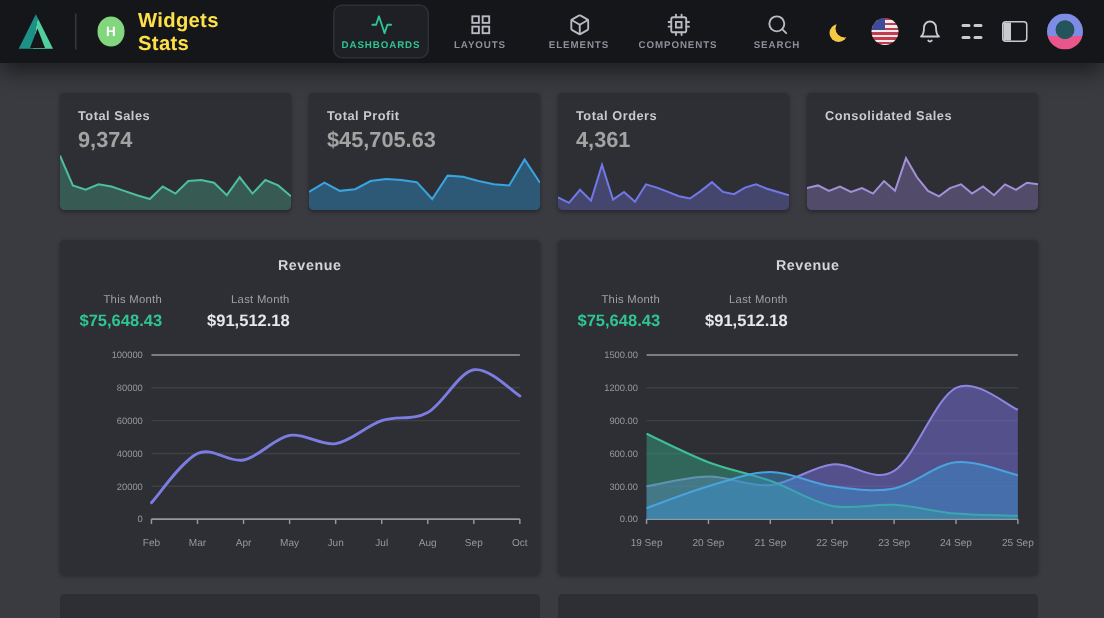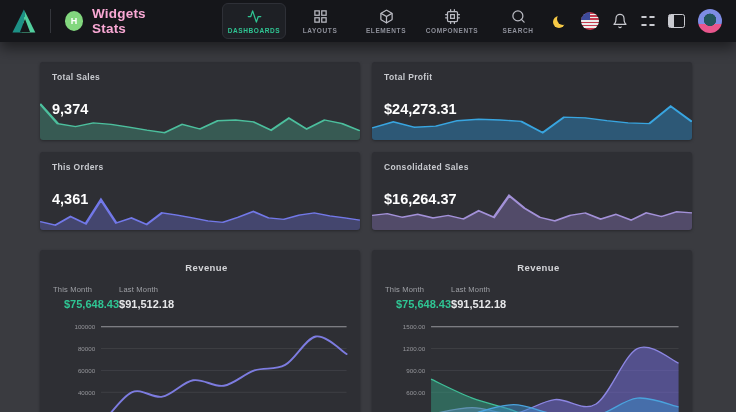--- a/index.html
+++ b/index.html
@@ -14,21 +14,21 @@
   .logo { position:relative; width:26px; height:24px; }
   .logo .tri { position:absolute; inset:0;
     clip-path:polygon(50% 2%, 98% 98%, 2% 98%);
     background:linear-gradient(100deg,#1d9186 49%,#52cf9e 49%); }
   .logo .notch { position:absolute; left:8px; top:10px; width:10px; height:13px;
     clip-path:polygon(50% 0, 100% 100%, 0 100%); background:#15161a; }
   .brand-divider { width:1px; height:24px; background:#34363c; margin:0 14px; }
   .ws-circle { width:20px; height:20px; border-radius:50%; background:#82d77e;
     color:#fff; font-size:9px; font-weight:bold; display:flex; align-items:center;
     justify-content:center; margin-right:9px; }
-  .app-title { color:#f9a8d4; font-size:13.5px; font-weight:bold; letter-spacing:.2px; }
+  .app-title { color:#fde047; font-size:13.5px; font-weight:bold; letter-spacing:.2px; }
 
   .nav-items { display:flex; align-items:center; margin-left:46px; gap:2px; }
   .nav-item { width:64px; height:36px; display:flex; flex-direction:column;
     align-items:center; justify-content:center; gap:3px; border-radius:6px;
     cursor:pointer; color:#8d8f99; }
   .nav-item svg { stroke:#b9bac2; }
   .nav-item .nav-label { font-size:6.5px; letter-spacing:.6px; font-weight:bold; }
   .nav-item.active { background:#1e2025; border:1px solid #2e3037; color:#2fc593; }
   .nav-item.active svg { stroke:#2fc593; }
 
@@ -49,36 +49,36 @@
     position:relative; }
   .panel-icon::before { content:""; position:absolute; left:0; top:0; bottom:0;
     width:5px; background:#c9cad0; }
   .avatar { width:24px; height:24px; border-radius:50%; overflow:hidden; cursor:pointer;
     background:
       radial-gradient(circle at 50% 45%, #24555c 0 6px, rgba(0,0,0,0) 6.5px),
       linear-gradient(180deg,#7d8ce4 0 62%, #e8568c 62%); }
 
   
   .content { padding:20px 44px 0 40px; }
-  .stat-row { display:grid; grid-template-columns:repeat(2,1fr); gap:12px; }
+  .stat-row { display:grid; grid-template-columns:repeat(4,1fr); gap:12px; }
   .stat-card { position:relative; height:78px; background:#2e2f34; border-radius:3px;
     overflow:hidden; box-shadow:0 1px 3px rgba(0,0,0,.35); }
   .stat-title { padding:10px 0 0 12px; font-size:8.5px; font-weight:bold;
     color:#c8cacf; letter-spacing:.35px; }
-  .stat-value { padding:4px 0 0 12px; font-size:14.5px; font-weight:bold; color:#ffffff;margin-top:15px; }
+  .stat-value { padding:4px 0 0 12px; font-size:14.5px; font-weight:bold; color:#a3a3a3; }
   .sparkline { position:absolute; left:0; right:0; bottom:0; height:40px; width:100%; }
 
   .revenue-row { display:grid; grid-template-columns:1fr 1fr; gap:12px; margin-top:20px; }
   .revenue-card { height:223px; background:#2e2f34; border-radius:3px;
     box-shadow:0 1px 3px rgba(0,0,0,.35); padding:12px 0 0 13px; overflow:hidden; }
   .rev-title { font-size:9.5px; font-weight:bold; color:#d4d5d8; letter-spacing:.4px;text-align:center; }
-  .rev-months { display:flex; margin-top:12px; }
+  .rev-months { display:flex; gap:30px; margin-top:12px;text-align:right; }
   .rev-label { font-size:7.5px; color:#9fa1a6; letter-spacing:.2px; }
   .rev-value { font-size:11px; font-weight:bold; margin-top:4px; }
-  .rev-value.green { color:#2fc593;margin-left:11px; }
+  .rev-value.green { color:#2fc593; }
   .rev-value.white { color:#e6e7e9; }
   .rev-chart { width:100%; height:148px; margin-top:6px; display:block; }
 
   .bottom-row { display:grid; grid-template-columns:1fr 1fr; gap:12px; margin-top:13px; }
   .bottom-card { height:30px; background:#2e2f34; border-radius:3px; }
 </style>
 </head>
 <body>
 
 <div class="navbar">
@@ -170,37 +170,36 @@
     <div class="stat-card">
       <div class="stat-title">Total Sales</div>
       <div class="stat-value">9,374</div>
       <svg class="sparkline" viewBox="0 0 160 42" preserveAspectRatio="none">
           <path d="M0,3.8999999999999986L8.88888888888889,24.8L17.77777777777778,27.84L26.666666666666668,24.04L35.55555555555556,25.560000000000002L44.44444444444444,28.6L53.333333333333336,31.64L62.22222222222222,34.3L71.11111111111111,25.560000000000002L80,30.5L88.88888888888889,21.759999999999998L97.77777777777777,21L106.66666666666667,22.9L115.55555555555556,31.64L124.44444444444444,19.1L133.33333333333334,30.5L142.22222222222223,21L151.11111111111111,24.8L160,32.4L160,42L0,42Z" fill="rgba(76,191,157,0.30)"></path>
           <polyline points="0,3.8999999999999986 8.88888888888889,24.8 17.77777777777778,27.84 26.666666666666668,24.04 35.55555555555556,25.560000000000002 44.44444444444444,28.6 53.333333333333336,31.64 62.22222222222222,34.3 71.11111111111111,25.560000000000002 80,30.5 88.88888888888889,21.759999999999998 97.77777777777777,21 106.66666666666667,22.9 115.55555555555556,31.64 124.44444444444444,19.1 133.33333333333334,30.5 142.22222222222223,21 151.11111111111111,24.8 160,32.4" fill="none" stroke="#4cbf9d" stroke-width="1.4"></polyline>
         </svg>
     </div>
     <div class="stat-card">
       <div class="stat-title">Total Profit</div>
-      <div class="stat-value">$24,273.31</div>
+      <div class="stat-value">$45,705.63</div>
       <svg class="sparkline" viewBox="0 0 160 42" preserveAspectRatio="none">
           <path d="M0,29.36L10.666666666666666,22.9L21.333333333333332,28.6L32,27.46L42.666666666666664,21.759999999999998L53.333333333333336,20.24L64,21L74.66666666666667,22.52L85.33333333333333,34.3L96,17.96L106.66666666666667,18.72L117.33333333333333,21.759999999999998L128,24.04L138.66666666666666,24.8L149.33333333333334,6.560000000000002L160,22.9L160,42L0,42Z" fill="rgba(45,140,200,0.45)"></path>
           <polyline points="0,29.36 10.666666666666666,22.9 21.333333333333332,28.6 32,27.46 42.666666666666664,21.759999999999998 53.333333333333336,20.24 64,21 74.66666666666667,22.52 85.33333333333333,34.3 96,17.96 106.66666666666667,18.72 117.33333333333333,21.759999999999998 128,24.04 138.66666666666666,24.8 149.33333333333334,6.560000000000002 160,22.9" fill="none" stroke="#38a5e0" stroke-width="1.4"></polyline>
         </svg>
     </div>
     <div class="stat-card">
-      <div class="stat-title">This Orders</div>
+      <div class="stat-title">Total Orders</div>
       <div class="stat-value">4,361</div>
       <svg class="sparkline" viewBox="0 0 160 42" preserveAspectRatio="none">
           <path d="M0,33.16L7.619047619047619,36.96L15.238095238095237,27.84L22.857142857142858,35.44L30.476190476190474,10.36L38.095238095238095,34.68L45.714285714285715,29.36L53.333333333333336,36.2L60.95238095238095,24.04L68.57142857142857,26.32L76.19047619047619,29.36L83.80952380952381,32.4L91.42857142857143,33.92L99.04761904761905,28.6L106.66666666666667,22.52L114.28571428571429,29.36L121.9047619047619,30.88L129.52380952380952,26.32L137.14285714285714,24.04L144.76190476190476,27.08L152.38095238095238,29.36L160,31.64L160,42L0,42Z" fill="rgba(110,114,220,0.35)"></path>
           <polyline points="0,33.16 7.619047619047619,36.96 15.238095238095237,27.84 22.857142857142858,35.44 30.476190476190474,10.36 38.095238095238095,34.68 45.714285714285715,29.36 53.333333333333336,36.2 60.95238095238095,24.04 68.57142857142857,26.32 76.19047619047619,29.36 83.80952380952381,32.4 91.42857142857143,33.92 99.04761904761905,28.6 106.66666666666667,22.52 114.28571428571429,29.36 121.9047619047619,30.88 129.52380952380952,26.32 137.14285714285714,24.04 144.76190476190476,27.08 152.38095238095238,29.36 160,31.64" fill="none" stroke="#7278e8" stroke-width="1.4"></polyline>
         </svg>
     </div>
     <div class="stat-card">
       <div class="stat-title">Consolidated Sales</div>
-      <div class="stat-value">$16,264.37</div>
       <svg class="sparkline" viewBox="0 0 160 42" preserveAspectRatio="none">
           <path d="M0,26.7L7.619047619047619,24.8L15.238095238095237,28.6L22.857142857142858,25.560000000000002L30.476190476190474,29.36L38.095238095238095,26.7L45.714285714285715,30.5L53.333333333333336,21.759999999999998L60.95238095238095,28.6L68.57142857142857,5.799999999999997L76.19047619047619,19.1L83.80952380952381,28.6L91.42857142857143,32.4L99.04761904761905,26.7L106.66666666666667,24.04L114.28571428571429,30.5L121.9047619047619,25.560000000000002L129.52380952380952,31.64L137.14285714285714,24.04L144.76190476190476,27.84L152.38095238095238,22.9L160,24.04L160,42L0,42Z" fill="rgba(150,130,205,0.35)"></path>
           <polyline points="0,26.7 7.619047619047619,24.8 15.238095238095237,28.6 22.857142857142858,25.560000000000002 30.476190476190474,29.36 38.095238095238095,26.7 45.714285714285715,30.5 53.333333333333336,21.759999999999998 60.95238095238095,28.6 68.57142857142857,5.799999999999997 76.19047619047619,19.1 83.80952380952381,28.6 91.42857142857143,32.4 99.04761904761905,26.7 106.66666666666667,24.04 114.28571428571429,30.5 121.9047619047619,25.560000000000002 129.52380952380952,31.64 137.14285714285714,24.04 144.76190476190476,27.84 152.38095238095238,22.9 160,24.04" fill="none" stroke="#a391d8" stroke-width="1.4"></polyline>
         </svg>
     </div>
   </div>
 
   <div class="revenue-row">
     <div class="revenue-card">
       <div class="rev-title">Revenue</div>

